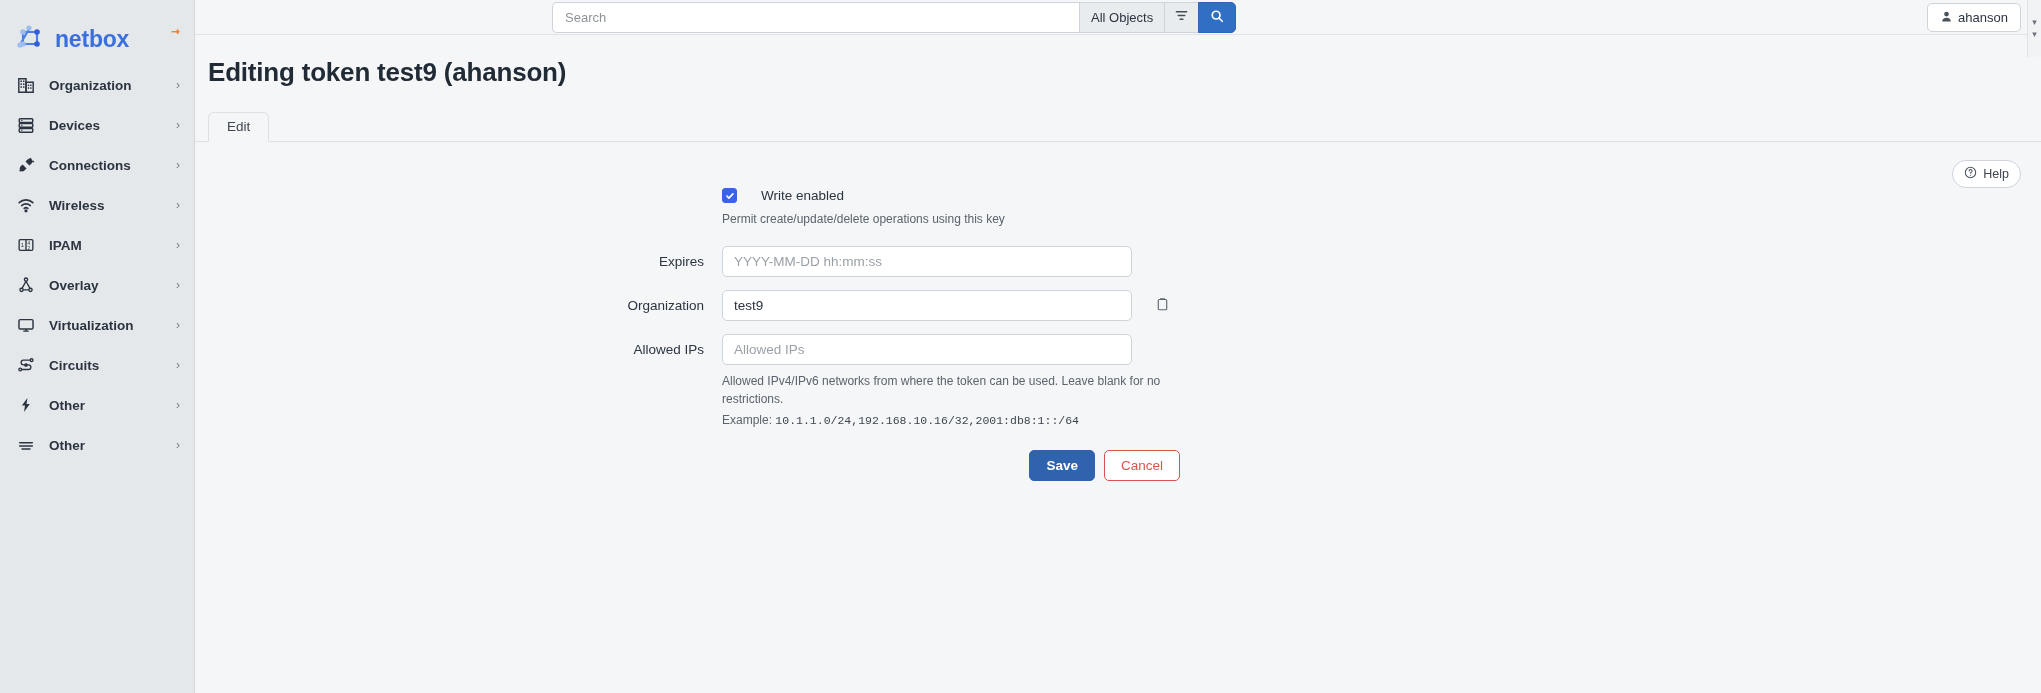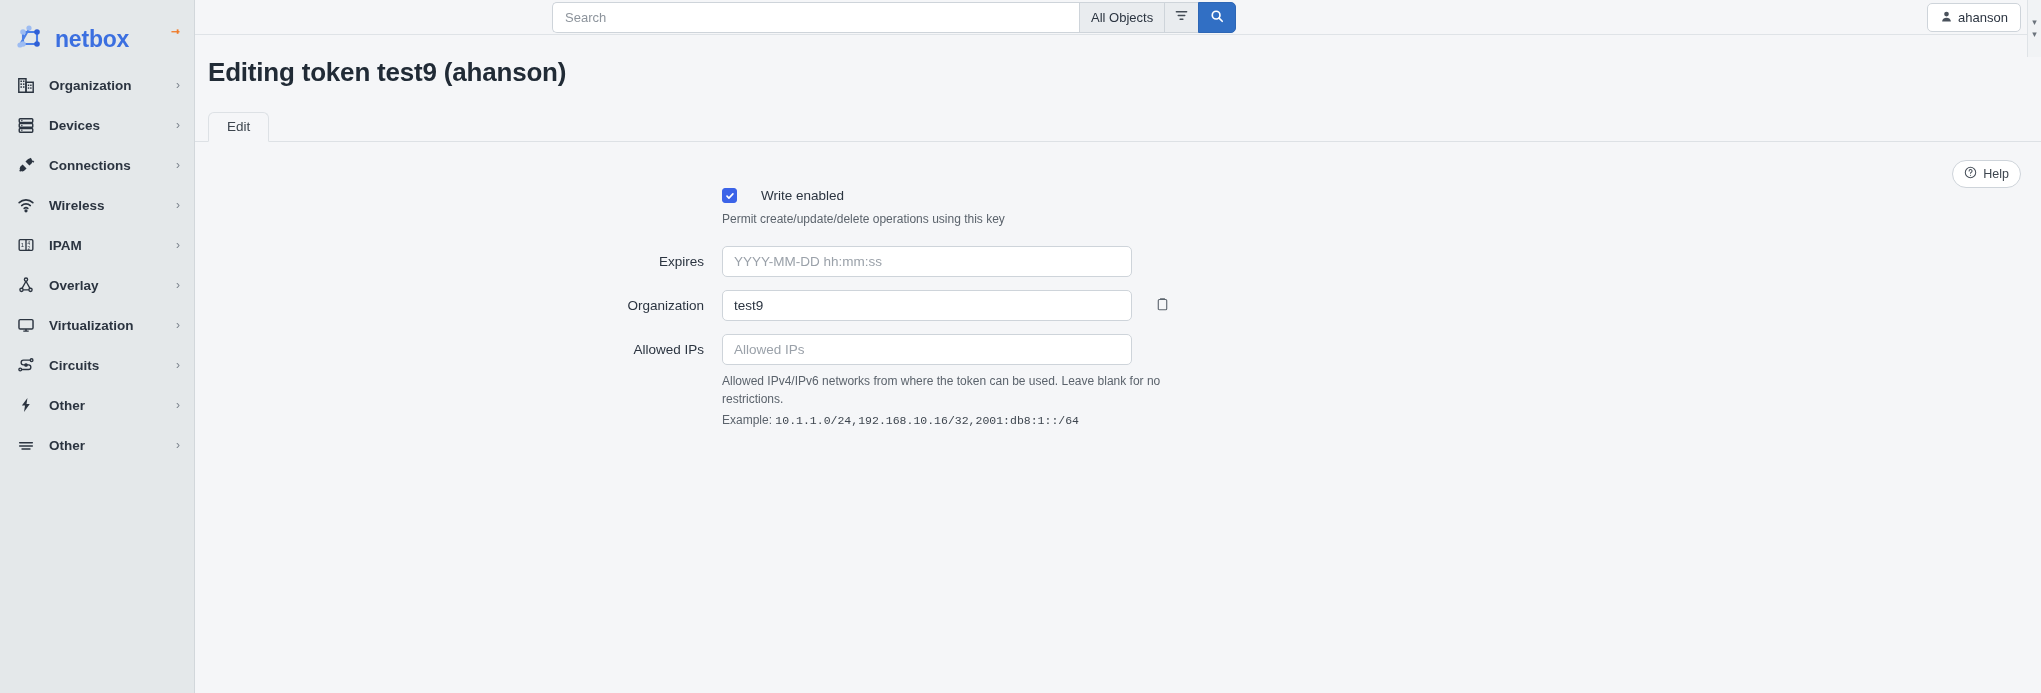--- a/index.html
+++ b/index.html
@@ -612,20 +612,27 @@
           <div class="form-label">Allowed IPs</div>
           <div class="form-field">
             <input class="txt-input" type="text" placeholder="Allowed IPs" style="">
             <div class="help-text">Allowed IPv4/IPv6 networks from where the token can be used. Leave blank for no restrictions.</div>
             <div class="help-text" style="margin-top:3px">
               <span>Example: </span><span class="mono">10.1.1.0/24,192.168.10.16/32,2001:db8:1::/64</span>
             </div>
           </div>
         </div>
 
+        <div class="btn-row">
+          <div class="btn-spacer"></div>
+          <div class="btn-group">
+            <button type="button" class="btn btn-save">Save</button>
+            <button type="button" class="btn btn-cancel">Cancel</button>
+          </div>
+        </div>
 
       </form>
     </div>
 
     <div class="edge-strip">
       <span>▾</span>
       <span>▾</span>
     </div>
 
   </section>

